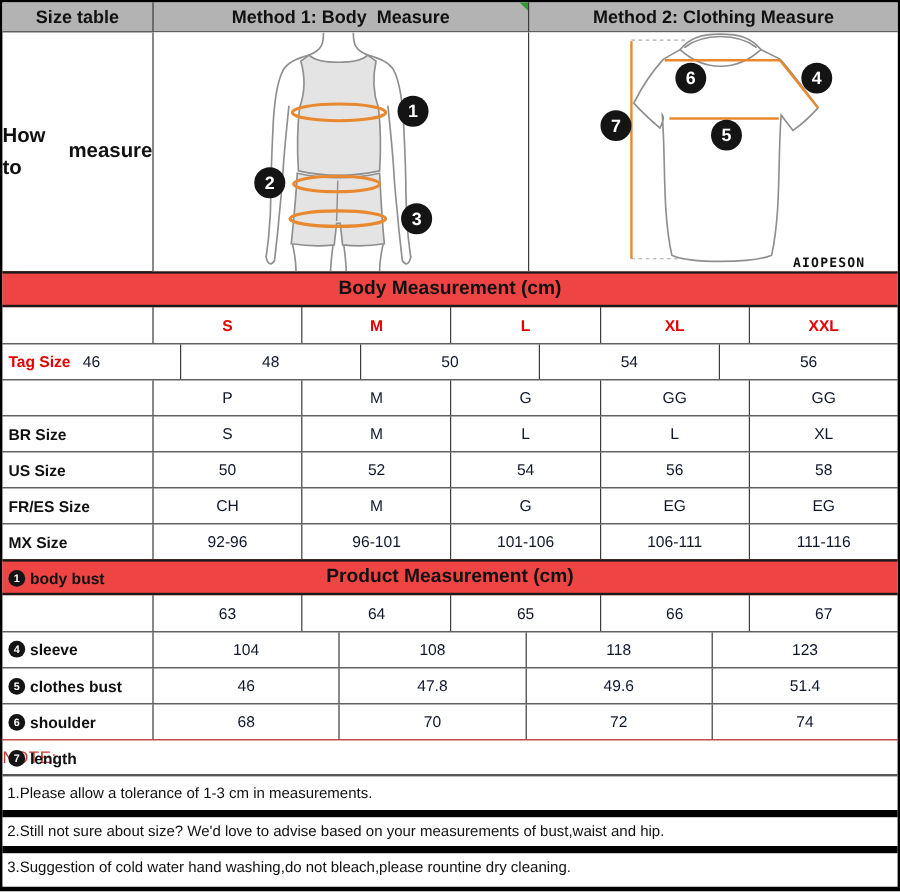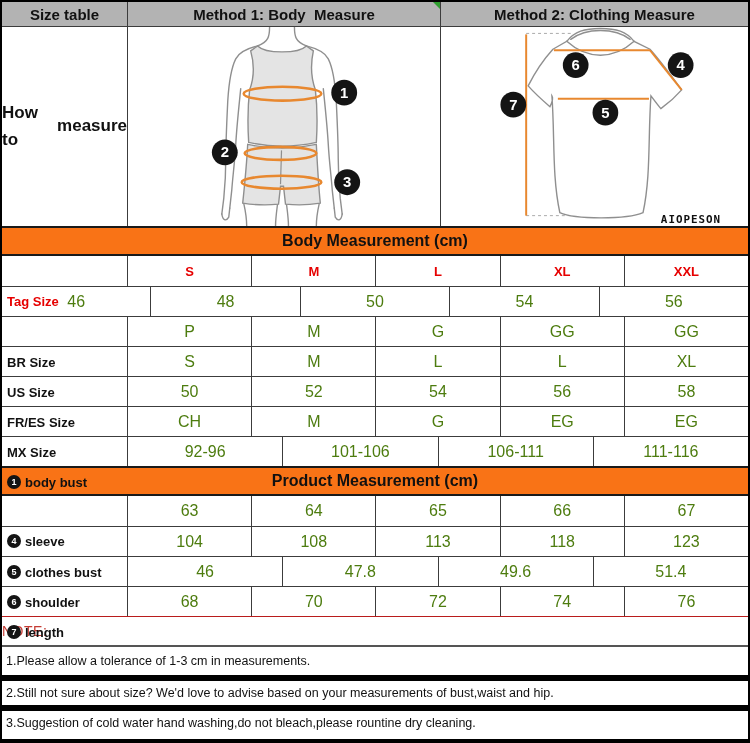--- a/index.html
+++ b/index.html
@@ -23,28 +23,28 @@
   .c-shirt{flex:1;}
   .corner-marker{position:absolute;top:0;right:0;width:0;height:0;
     border-top:7px solid #2f9e2f;border-left:7px solid transparent;}
   
   .illus{height:200px;}
   .howto{display:flex;flex-direction:row;align-items:center;justify-content:center;
     font-weight:bold;font-size:17px;line-height:1.55;}
   .illus-cell{display:flex;align-items:stretch;justify-content:center;overflow:hidden;background:#fff;}
   .illus-cell svg{display:block;width:100%;height:100%;}
   
-  .band{height:30px;background:#f97316;border-top:2px solid #1a1a1a;border-bottom:2px solid #1a1a1a;
+  .band{height:30px;background:#ef4444;border-top:2px solid #1a1a1a;border-bottom:2px solid #1a1a1a;
     display:flex;align-items:center;justify-content:center;font-weight:bold;font-size:16px;}
   
   .trow{height:30px;}
   .trow > div{display:flex;align-items:center;}
   .trow .lbl{width:125px;flex:none;font-weight:bold;font-size:13px;padding-left:5px;
     justify-content:flex-start;gap:4px;margin-top:45px;}
-  .trow .val{flex:1;justify-content:center;font-size:16px;color:#4d7c0f;}
+  .trow .val{flex:1;justify-content:center;font-size:13px;color:#0f172a;}
   .trow.tag .lbl,.trow.tag .val{color:#e60000;font-weight:bold;font-size:13px;}
   .badge{display:inline-flex;flex:none;width:14px;height:14px;border-radius:50%;
     background:#141414;color:#fff;font-size:9px;font-weight:bold;
     align-items:center;justify-content:center;line-height:1;}
   
   .note-title{height:29px;border-top:1px solid #b91c1c;display:flex;align-items:center;
     justify-content:flex-start;color:#c53b33;font-size:14px;letter-spacing:.5px;}
   .note-line{height:30px;border-top:2px solid #555;display:flex;align-items:center;
     font-size:12.5px;padding-left:4px;color:#111;}
   .note-line + .note-line{border-top:6px solid #000000;}
@@ -274,20 +274,23 @@
 
   <div class="row trow bt">
     <div class="lbl">
         <span class="badge">1</span>
         <span>body bust</span>
       </div>
     <div class="val">
         <span>92-96</span>
       </div>
     <div class="val">
+        <span>96-101</span>
+      </div>
+    <div class="val">
         <span>101-106</span>
       </div>
     <div class="val">
         <span>106-111</span>
       </div>
     <div class="val">
         <span>111-116</span>
       </div>
   </div>
 
@@ -322,23 +325,20 @@
         <span class="badge">5</span>
         <span>clothes bust</span>
       </div>
     <div class="val">
         <span>104</span>
       </div>
     <div class="val">
         <span>108</span>
       </div>
     <div class="val">
-        <span>113</span>
-      </div>
-    <div class="val">
         <span>118</span>
       </div>
     <div class="val">
         <span>123</span>
       </div>
   </div>
 
   <div class="row trow bt">
     <div class="lbl">
         <span class="badge">6</span>
@@ -368,23 +368,20 @@
       </div>
     <div class="val">
         <span>70</span>
       </div>
     <div class="val">
         <span>72</span>
       </div>
     <div class="val">
         <span>74</span>
       </div>
-    <div class="val">
-        <span>76</span>
-      </div>
   </div>
 
   <div class="note-title">
       <span>NOTE:</span>
     </div>
   <div class="note-line">
       <span>1.Please allow a tolerance of 1-3 cm in measurements.</span>
     </div>
   <div class="note-line">
       <span>2.Still not sure about size? We'd love to advise based on your measurements of bust,waist and hip.</span>

